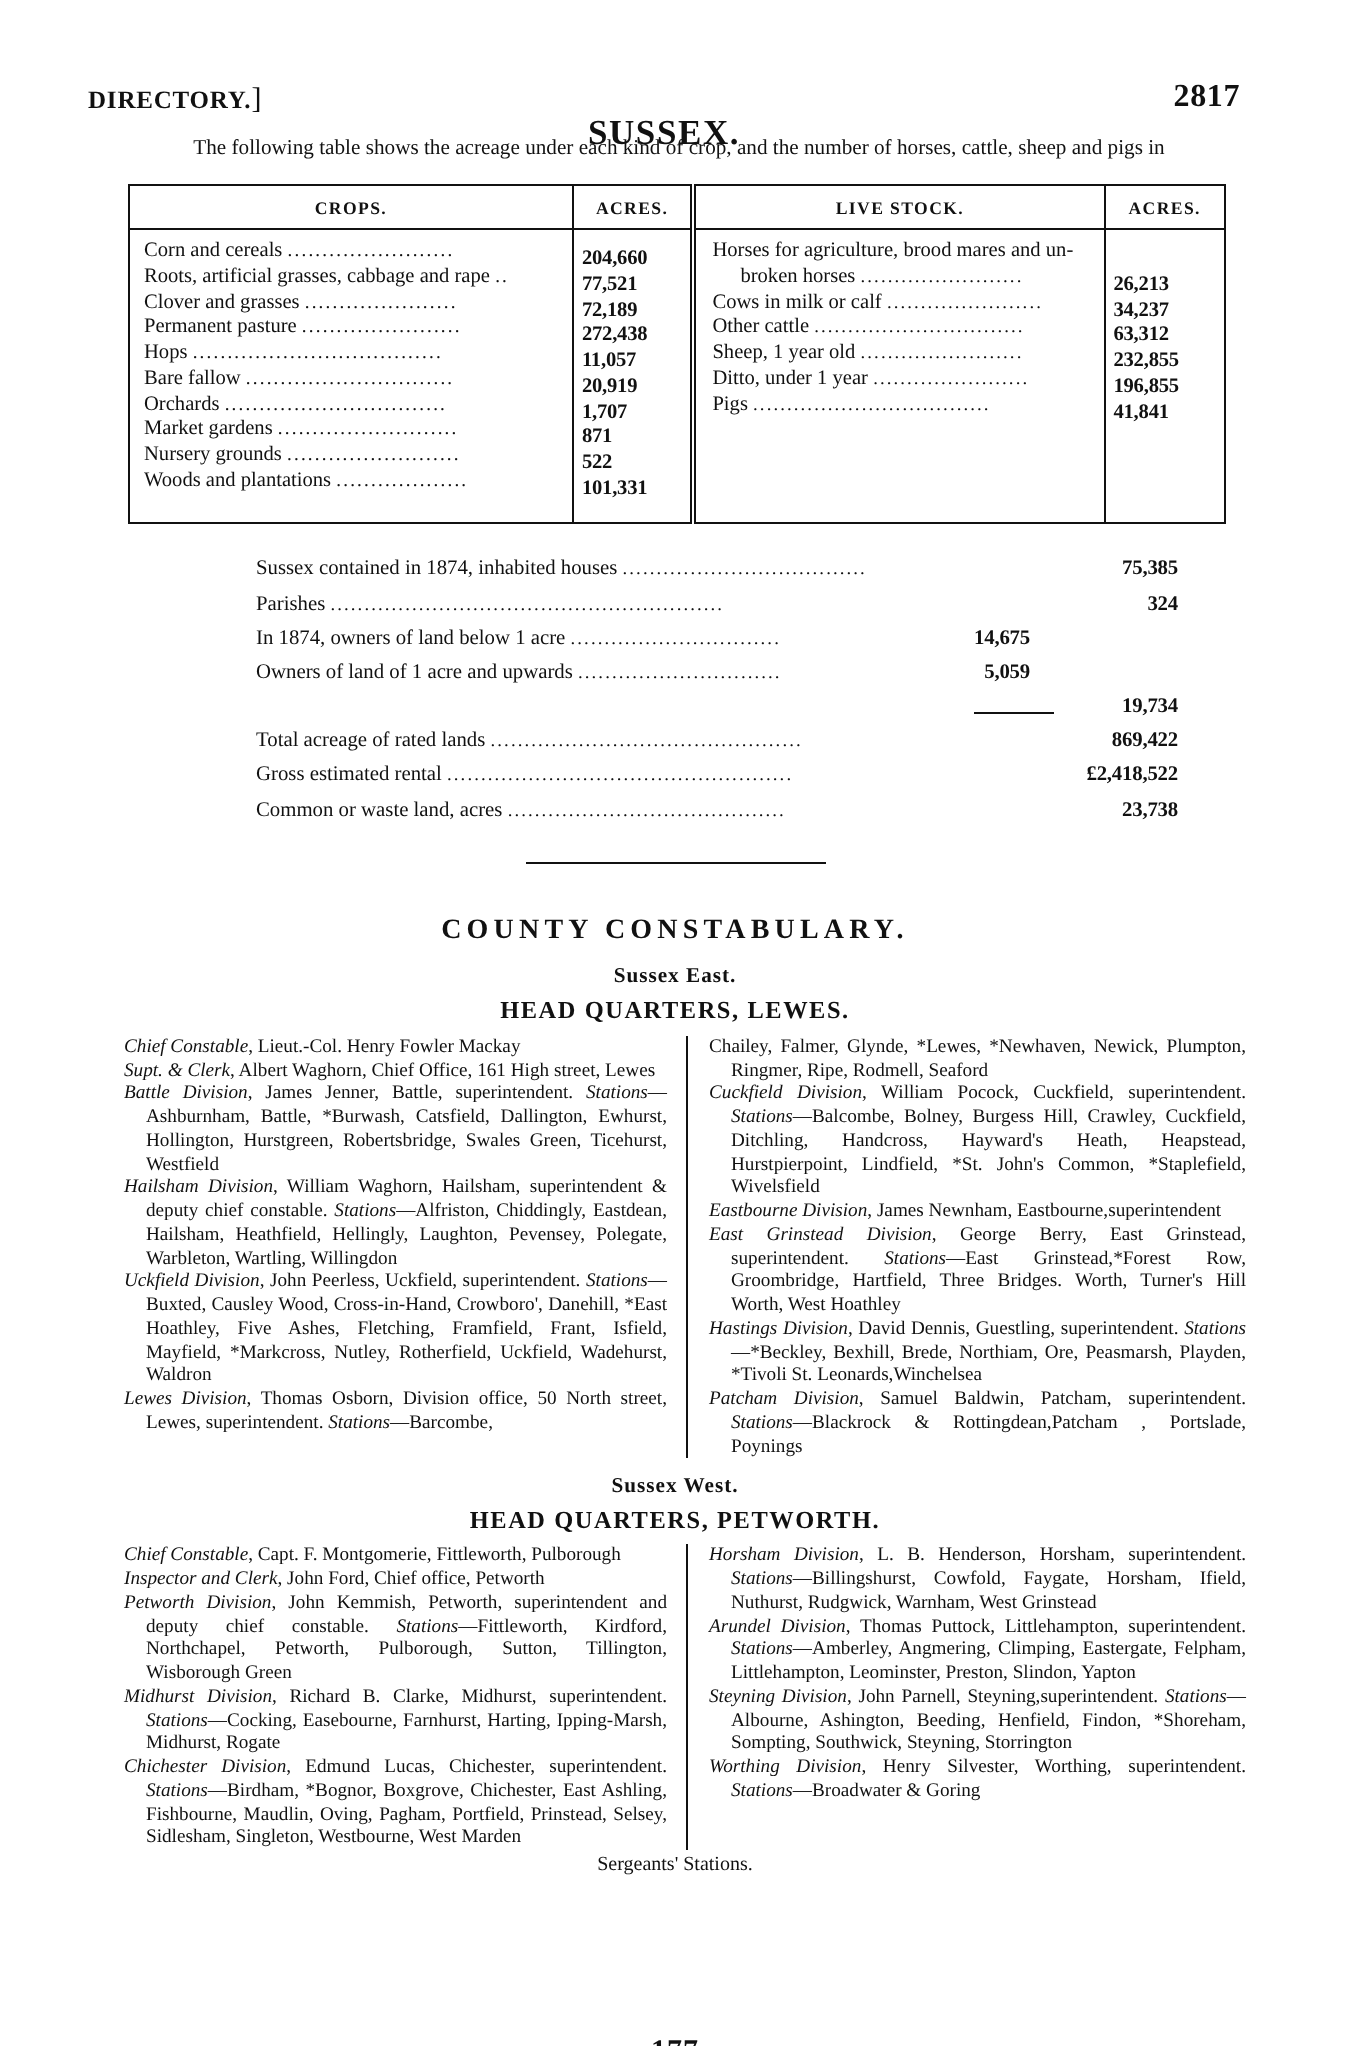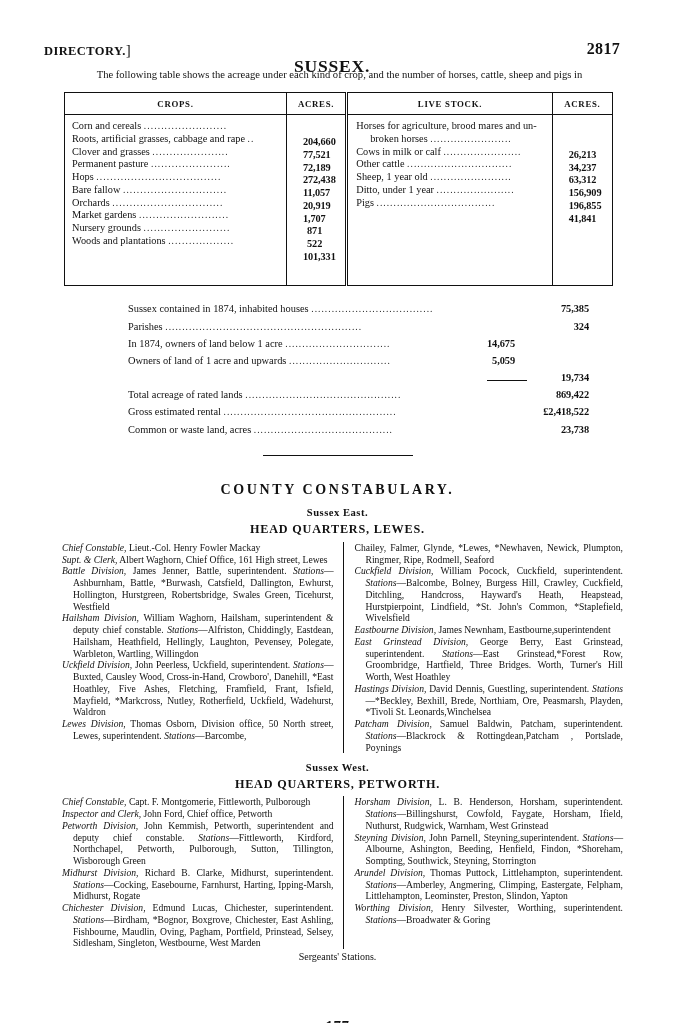--- a/index.html
+++ b/index.html
@@ -109,23 +109,22 @@
     line-height: 1.235;
     white-space: nowrap;
     overflow: hidden;
   }
   ul.leaders li .dots {
     letter-spacing: 1.1px;
     font-size: 9.5px;
   }
   ol.nums {
     list-style: none;
-    margin: 16px;
+    margin: 4px;
     padding: 0 7px 0 0;
-    text-align: right;
   }
   ol.nums li {
     font-size: 10.3px;
     line-height: 1.235;
     font-weight: bold;
     letter-spacing: -0.1px;
   }
   ul.ls-list {
     list-style: none;
     margin: 0;
@@ -313,21 +312,21 @@
                 <li><span>Ditto, under 1 year </span><span class="dots">.......................</span></li>
                 <li><span>Pigs </span><span class="dots">...................................</span></li>
               </ul>
         </td>
         <td class="body-cell vrule">
           <ol class="nums" id="ls-nums">
                 <li>&nbsp;</li>
                 <li>26,213</li>
                 <li>34,237</li>
                 <li>63,312</li>
-                <li>156,909</li>
+                <li>232,855</li>
                 <li>196,855</li>
                 <li>41,841</li>
               </ol>
         </td>
       </tr>
     </tbody>
       </table>
   </div>
 
   <div class="stats" id="stats-block">
@@ -376,22 +375,22 @@
   <div class="cols west">
     <div class="col left" id="west-left">
         <p class="entry"><span class="it">Chief Constable</span><span>, Capt. F. Montgomerie, Fittleworth, Pulborough</span></p>
         <p class="entry"><span class="it">Inspector and Clerk</span><span>, John Ford, Chief office, Petworth</span></p>
         <p class="entry"><span class="it">Petworth Division</span><span>, John Kemmish, Petworth, superintendent and deputy chief constable. </span><span class="it">Stations</span><span>—Fittleworth, Kirdford, Northchapel, Petworth, Pulborough, Sutton, Tillington, Wisborough Green</span></p>
         <p class="entry"><span class="it">Midhurst Division</span><span>, Richard B. Clarke, Midhurst, superintendent. </span><span class="it">Stations</span><span>—Cocking, Easebourne, Farnhurst, Harting, Ipping-Marsh, Midhurst, Rogate</span></p>
         <p class="entry"><span class="it">Chichester Division</span><span>, Edmund Lucas, Chichester, superintendent. </span><span class="it">Stations</span><span>—Birdham, *Bognor, Boxgrove, Chichester, East Ashling, Fishbourne, Maudlin, Oving, Pagham, Portfield, Prinstead, Selsey, Sidlesham, Singleton, Westbourne, West Marden</span></p>
       </div>
     <div class="col right" id="west-right">
         <p class="entry"><span class="it">Horsham Division</span><span>, L. B. Henderson, Horsham, superintendent. </span><span class="it">Stations</span><span>—Billingshurst, Cowfold, Faygate, Horsham, Ifield, Nuthurst, Rudgwick, Warnham, West Grinstead</span></p>
+        <p class="entry"><span class="it">Arundel Division</span><span>, Thomas Puttock, Littlehampton, superintendent. </span><span class="it">Stations</span><span>—Amberley, Angmering, Climping, Eastergate, Felpham, Littlehampton, Leominster, Preston, Slindon, Yapton</span></p>
         <p class="entry"><span class="it">Steyning Division</span><span>, John Parnell, Steyning,superintendent. </span><span class="it">Stations</span><span>—Albourne, Ashington, Beeding, Henfield, Findon, *Shoreham, Sompting, Southwick, Steyning, Storrington</span></p>
-        <p class="entry"><span class="it">Arundel Division</span><span>, Thomas Puttock, Littlehampton, superintendent. </span><span class="it">Stations</span><span>—Amberley, Angmering, Climping, Eastergate, Felpham, Littlehampton, Leominster, Preston, Slindon, Yapton</span></p>
         <p class="entry"><span class="it">Worthing Division</span><span>, Henry Silvester, Worthing, superintendent. </span><span class="it">Stations</span><span>—Broadwater &amp; Goring</span></p>
       </div>
   </div>
 
   <div class="sergeants">Sergeants' Stations.</div>
 
   <div class="folio">177</div>
 </div>
 
 </body></html>

